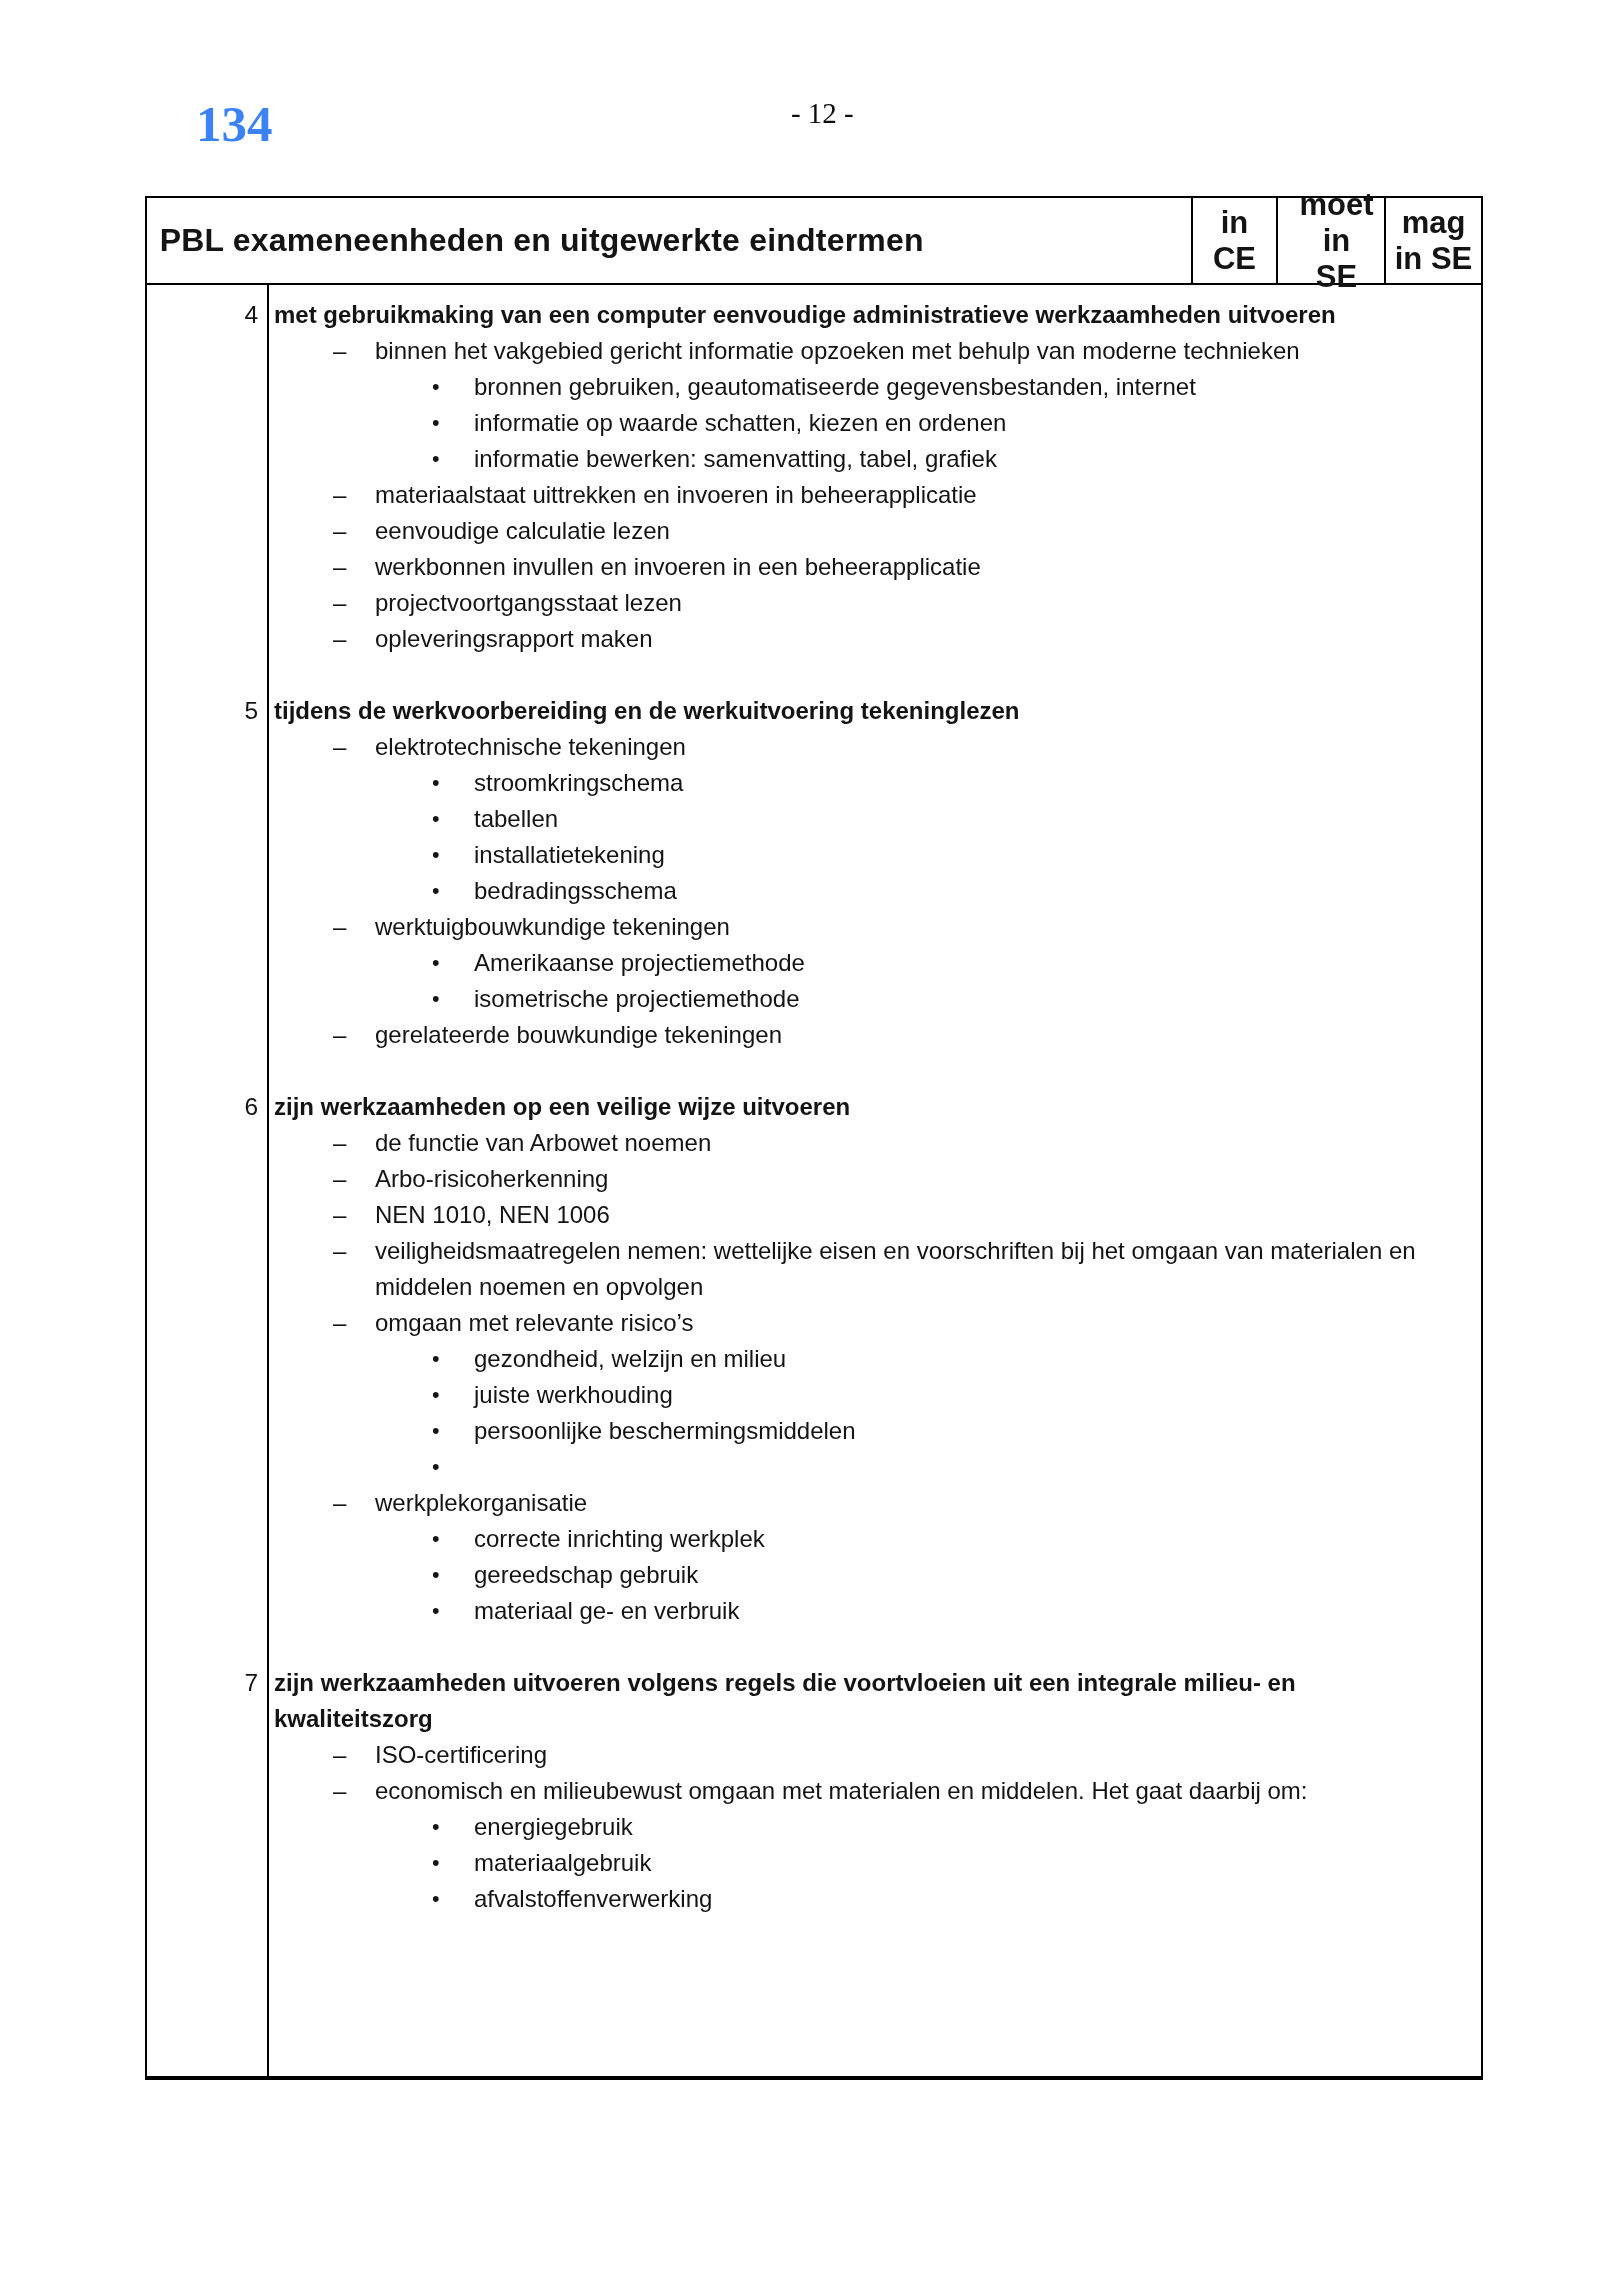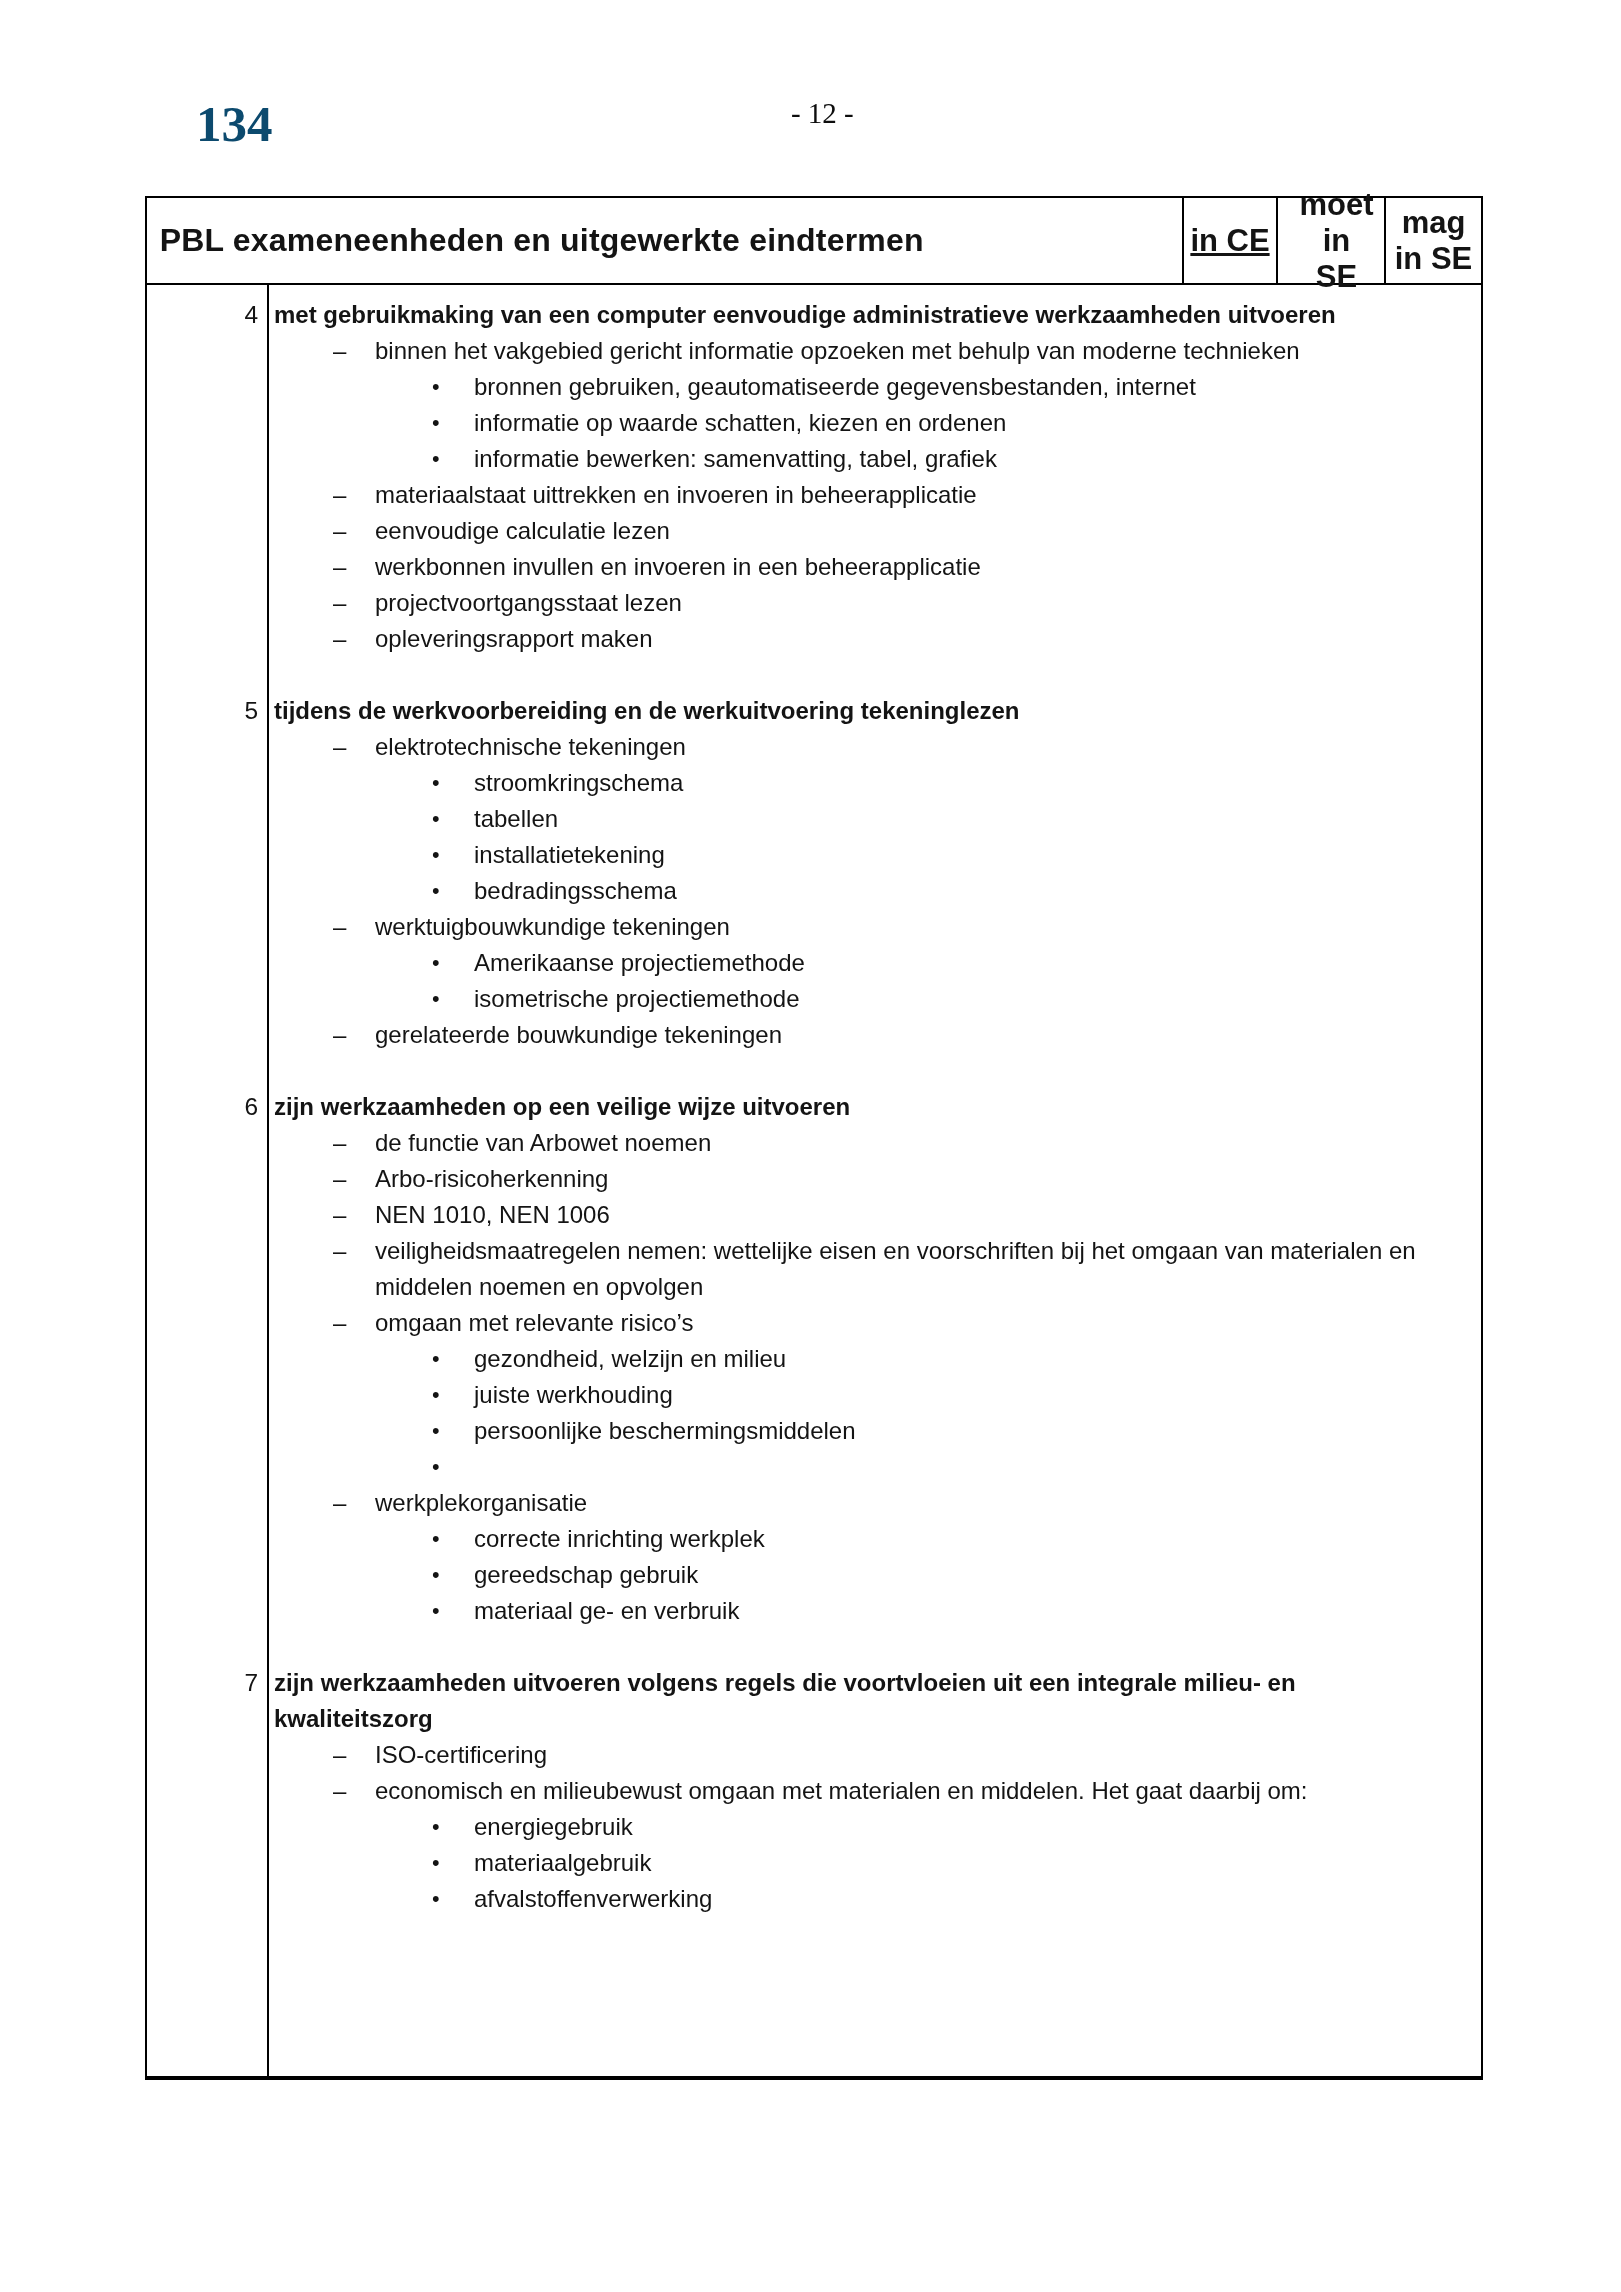--- a/index.html
+++ b/index.html
@@ -11,21 +11,21 @@
     color:#141414;
     -webkit-font-smoothing:antialiased;
   }
   .page { position:absolute; inset:0; overflow:hidden; }
 
   
   .page-number {
     position:absolute; left:196px; top:96px;
     font-family:"Liberation Serif", serif;
     font-weight:bold; font-size:51px; line-height:1.1;
-    color:#0c4a6e;
+    color:#3b82f6;
   }
   .center-header {
     position:absolute; top:97px; left:11.8px; width:100%;
     text-align:center;
     font-family:"Liberation Serif", serif;
     font-size:29px; color:#0d0d0d;
   }
 
   
   .doc-table {
@@ -51,21 +51,21 @@
     letter-spacing:0.2px;
   }
   .th-col {
     flex:none;
     border-left:2.9px solid #000;
     display:flex; align-items:center; justify-content:center;
     text-align:center;
     font-weight:bold; font-size:31px; line-height:36px;
     padding:0 2px; box-sizing:border-box;
   }
-  .th-col.ce   { width:94px;text-decoration:underline; }
+  .th-col.ce   { width:85px; }
   .th-col.moet { width:93px;padding-left:28px; }
   .th-col.mag  { width:97px;margin-left:15px; }
 
   .tbody {
     position:relative; flex:1;
     padding-top:11.8px;
   }
   .col-divider {
     position:absolute; left:120px; top:0; bottom:0;
     width:2px; background:#000;

